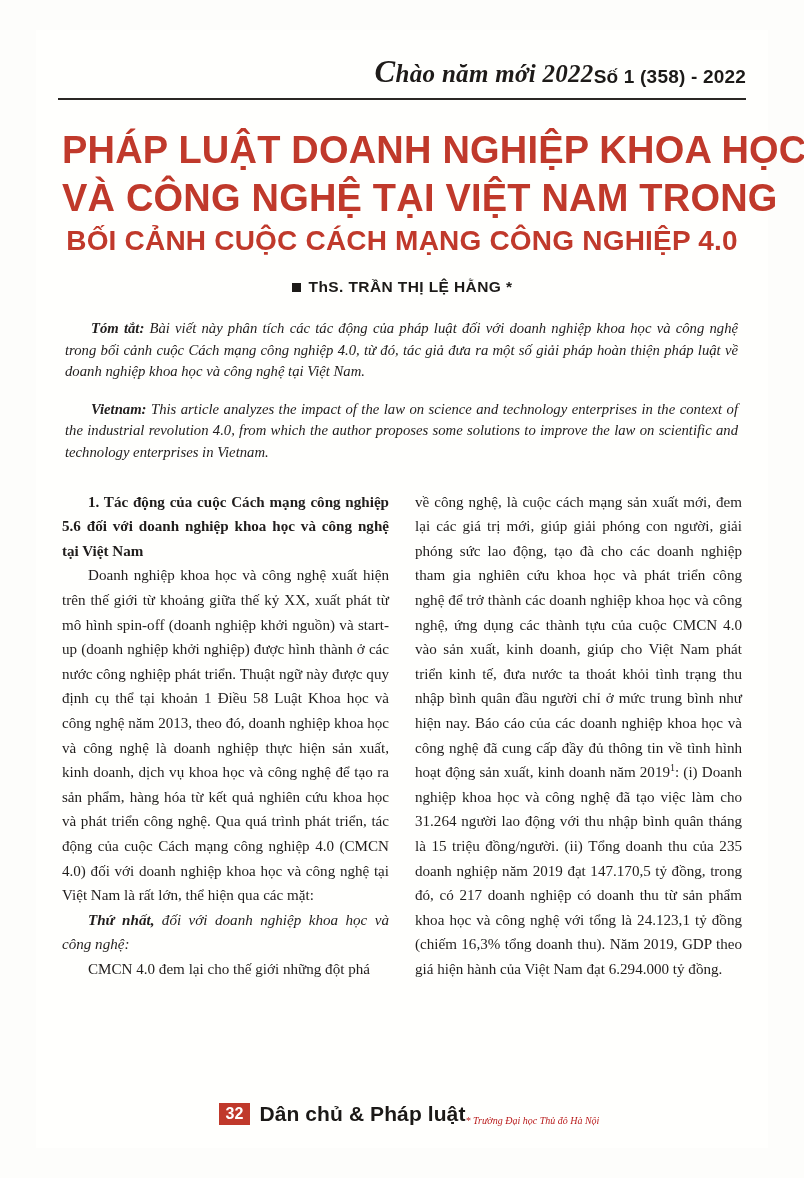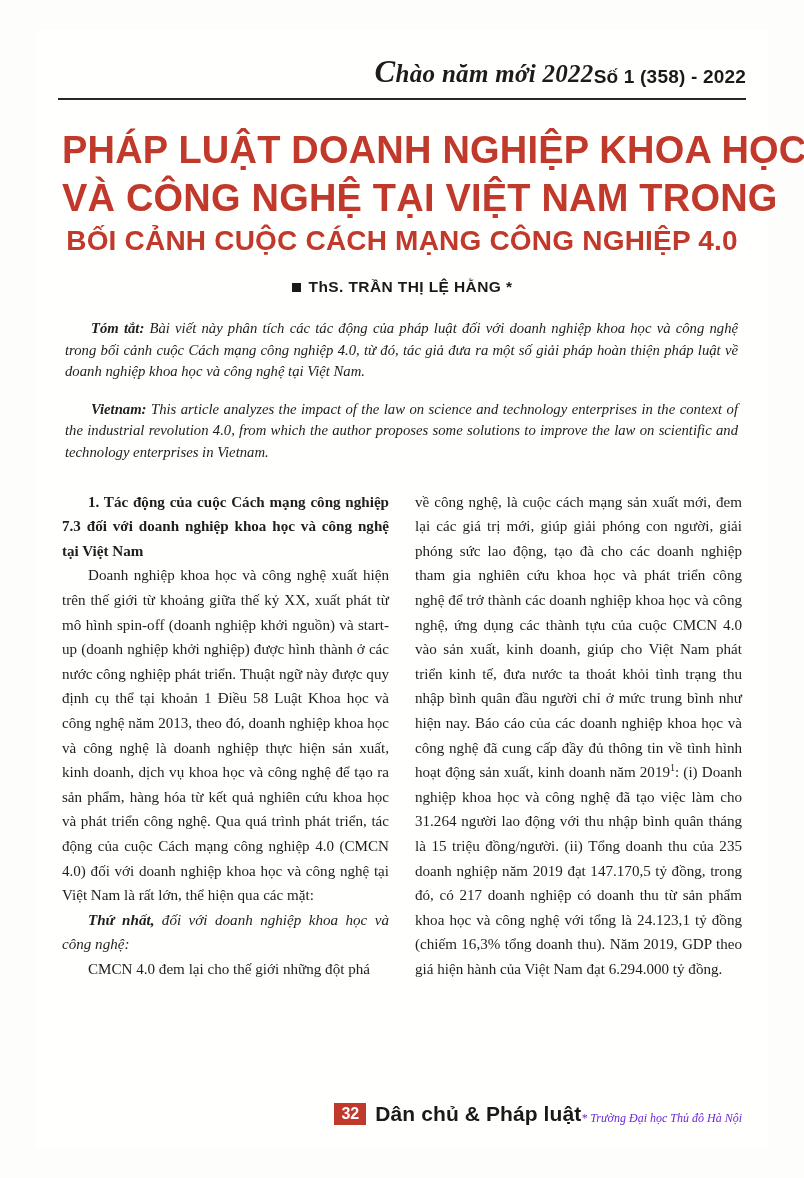--- a/index.html
+++ b/index.html
@@ -140,21 +140,21 @@
   sup { font-size: 10px; vertical-align: super; }
 
   
   .footer {
     position: absolute;
     left: 40px;
     right: 26px;
     bottom: 22px;
     display: flex;
     align-items: flex-end;
-    justify-content: flex-end;
+    justify-content: center;
   }
   .footer-left {
     display: flex;
     align-items: center;
     gap: 9px;
   }
   .pagebox {
     background: #c0392b;
     color: #ffffff;
     font-family: "Liberation Sans", sans-serif;
@@ -166,22 +166,22 @@
   .footer-title {
     font-family: "Liberation Sans", sans-serif;
     font-weight: bold;
     font-size: 21px;
     color: #1b1917;
     letter-spacing: .1px;
   }
   .footnote {
     font-family: "Liberation Serif", serif;
     font-style: italic;
-    font-size: 12px;
-    color: #6d28d9;
+    font-size: 10px;
+    color: #b91c1c;
   }
 </style>
 </head>
 <body>
 
 <div class="page">
   <div class="sheet">
 
     <div class="header">
       <div class="journal-name"><span class="drop">C</span>hào năm mới 2022</div>
@@ -203,21 +203,21 @@
     <div class="abs">
       <span class="ind"></span><span class="lead">Tóm tắt:</span><span> Bài viết này phân tích các tác động của pháp luật đối với doanh nghiệp khoa học và công nghệ trong bối cảnh cuộc Cách mạng công nghiệp 4.0, từ đó, tác giả đưa ra một số giải pháp hoàn thiện pháp luật về doanh nghiệp khoa học và công nghệ tại Việt Nam.</span>
     </div>
 
     <div class="abs">
       <span class="ind"></span><span class="lead">Vietnam:</span><span> This article analyzes the impact of the law on science and technology enterprises in the context of the industrial revolution 4.0, from which the author proposes some solutions to improve the law on scientific and technology enterprises  in Vietnam.</span>
     </div>
 
     <div class="cols">
       <div class="col">
-        <p class="heading">1. Tác động của cuộc Cách mạng công nghiệp 7.3 đối với doanh nghiệp khoa học và công nghệ tại Việt Nam</p>
+        <p class="heading">1. Tác động của cuộc Cách mạng công nghiệp 5.6 đối với doanh nghiệp khoa học và công nghệ tại Việt Nam</p>
         <p class="ind">Doanh nghiệp khoa học và công nghệ xuất hiện trên thế giới từ khoảng giữa thế kỷ XX, xuất phát từ mô hình spin-off (doanh nghiệp khởi nguồn) và  start-up (doanh nghiệp khởi nghiệp) được hình thành ở các nước công nghiệp phát triển. Thuật ngữ này được quy định cụ thể tại khoản 1 Điều 58 Luật Khoa học và công nghệ năm 2013, theo đó, doanh nghiệp khoa học và công nghệ là doanh nghiệp thực hiện sản xuất, kinh doanh, dịch vụ khoa học và công nghệ để tạo ra sản phẩm, hàng hóa từ kết quả nghiên cứu khoa học và phát triển công nghệ. Qua quá trình phát triển, tác động của cuộc Cách mạng công nghiệp 4.0 (CMCN 4.0) đối với doanh nghiệp khoa học và công nghệ tại Việt Nam là rất lớn, thể hiện qua các mặt:</p>
         <p class="sub"><span class="bi">Thứ nhất,</span><span class="it"> đối với doanh nghiệp khoa học và công nghệ:</span></p>
         <p class="ind">CMCN 4.0 đem lại cho thế giới những đột phá</p>
       </div>
       <div class="col">
         <p><span>về công nghệ, là cuộc cách mạng sản xuất mới, đem lại các giá trị mới, giúp giải phóng con người, giải phóng sức lao động, tạo đà cho các doanh nghiệp tham gia nghiên cứu khoa học và phát triển công nghệ để trở thành các doanh nghiệp khoa học và công nghệ, ứng dụng các thành tựu của cuộc CMCN 4.0 vào sản xuất, kinh doanh, giúp cho Việt Nam phát triển kinh tế, đưa nước ta thoát khỏi tình trạng thu nhập bình quân đầu người chỉ ở mức trung bình như hiện nay. Báo cáo của các doanh nghiệp khoa học và công nghệ đã cung cấp đầy đủ thông tin về tình hình hoạt động sản xuất, kinh doanh năm 2019</span><sup>1</sup><span>: (i) Doanh nghiệp khoa học và công nghệ đã tạo việc làm cho 31.264 người lao động với thu nhập bình quân tháng là 15 triệu đồng/người. (ii) Tổng doanh thu của  235 doanh nghiệp năm 2019 đạt 147.170,5 tỷ đồng, trong đó, có 217 doanh nghiệp có doanh thu từ sản phẩm khoa học và công nghệ với tổng là 24.123,1 tỷ đồng (chiếm 16,3% tổng doanh thu). Năm 2019, GDP theo giá hiện hành của Việt Nam đạt 6.294.000 tỷ đồng.</span></p>
       </div>
     </div>
 
     <div class="footer">

